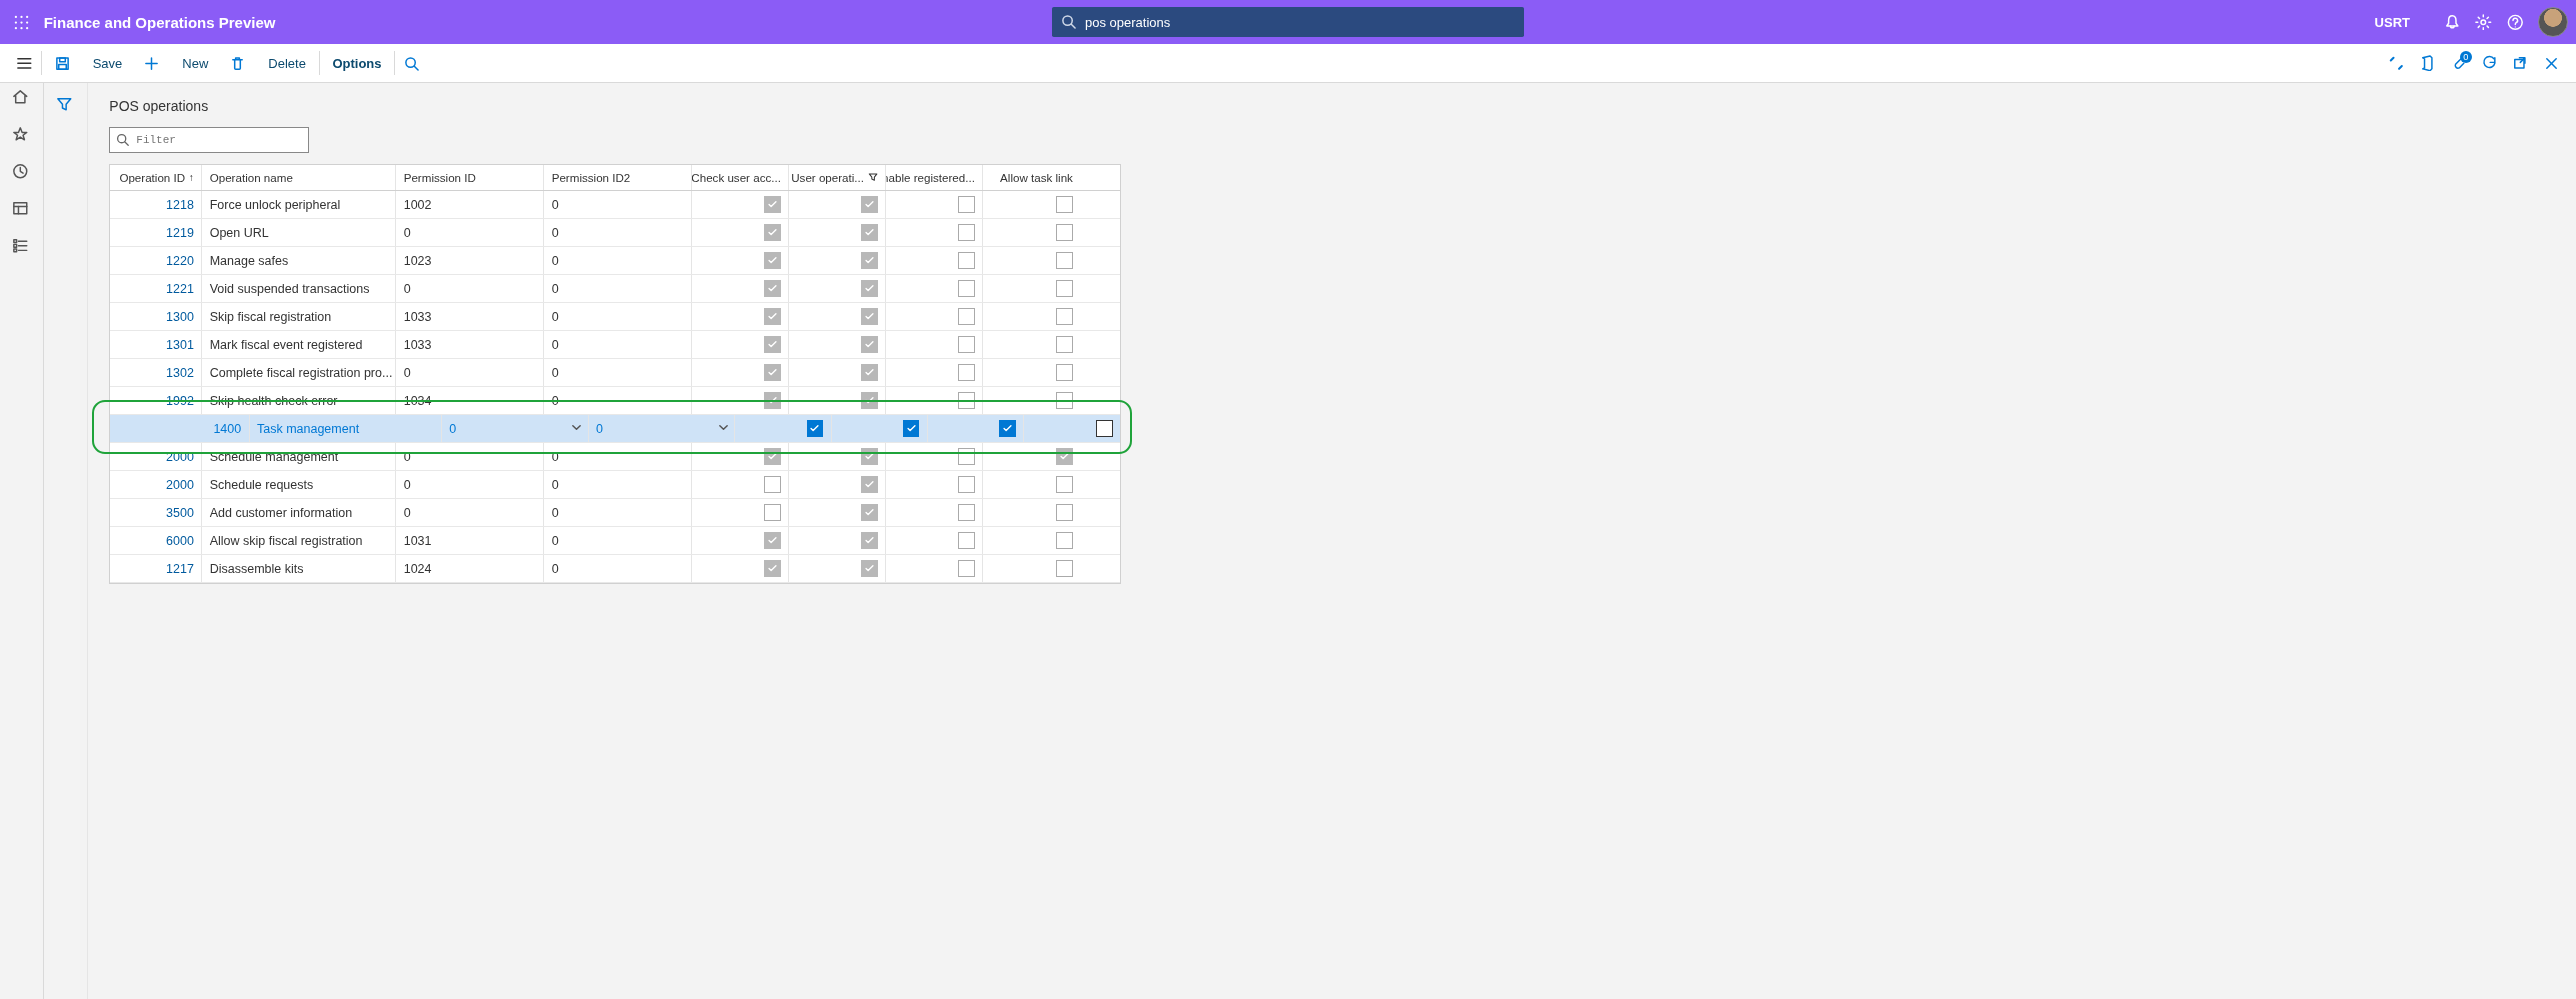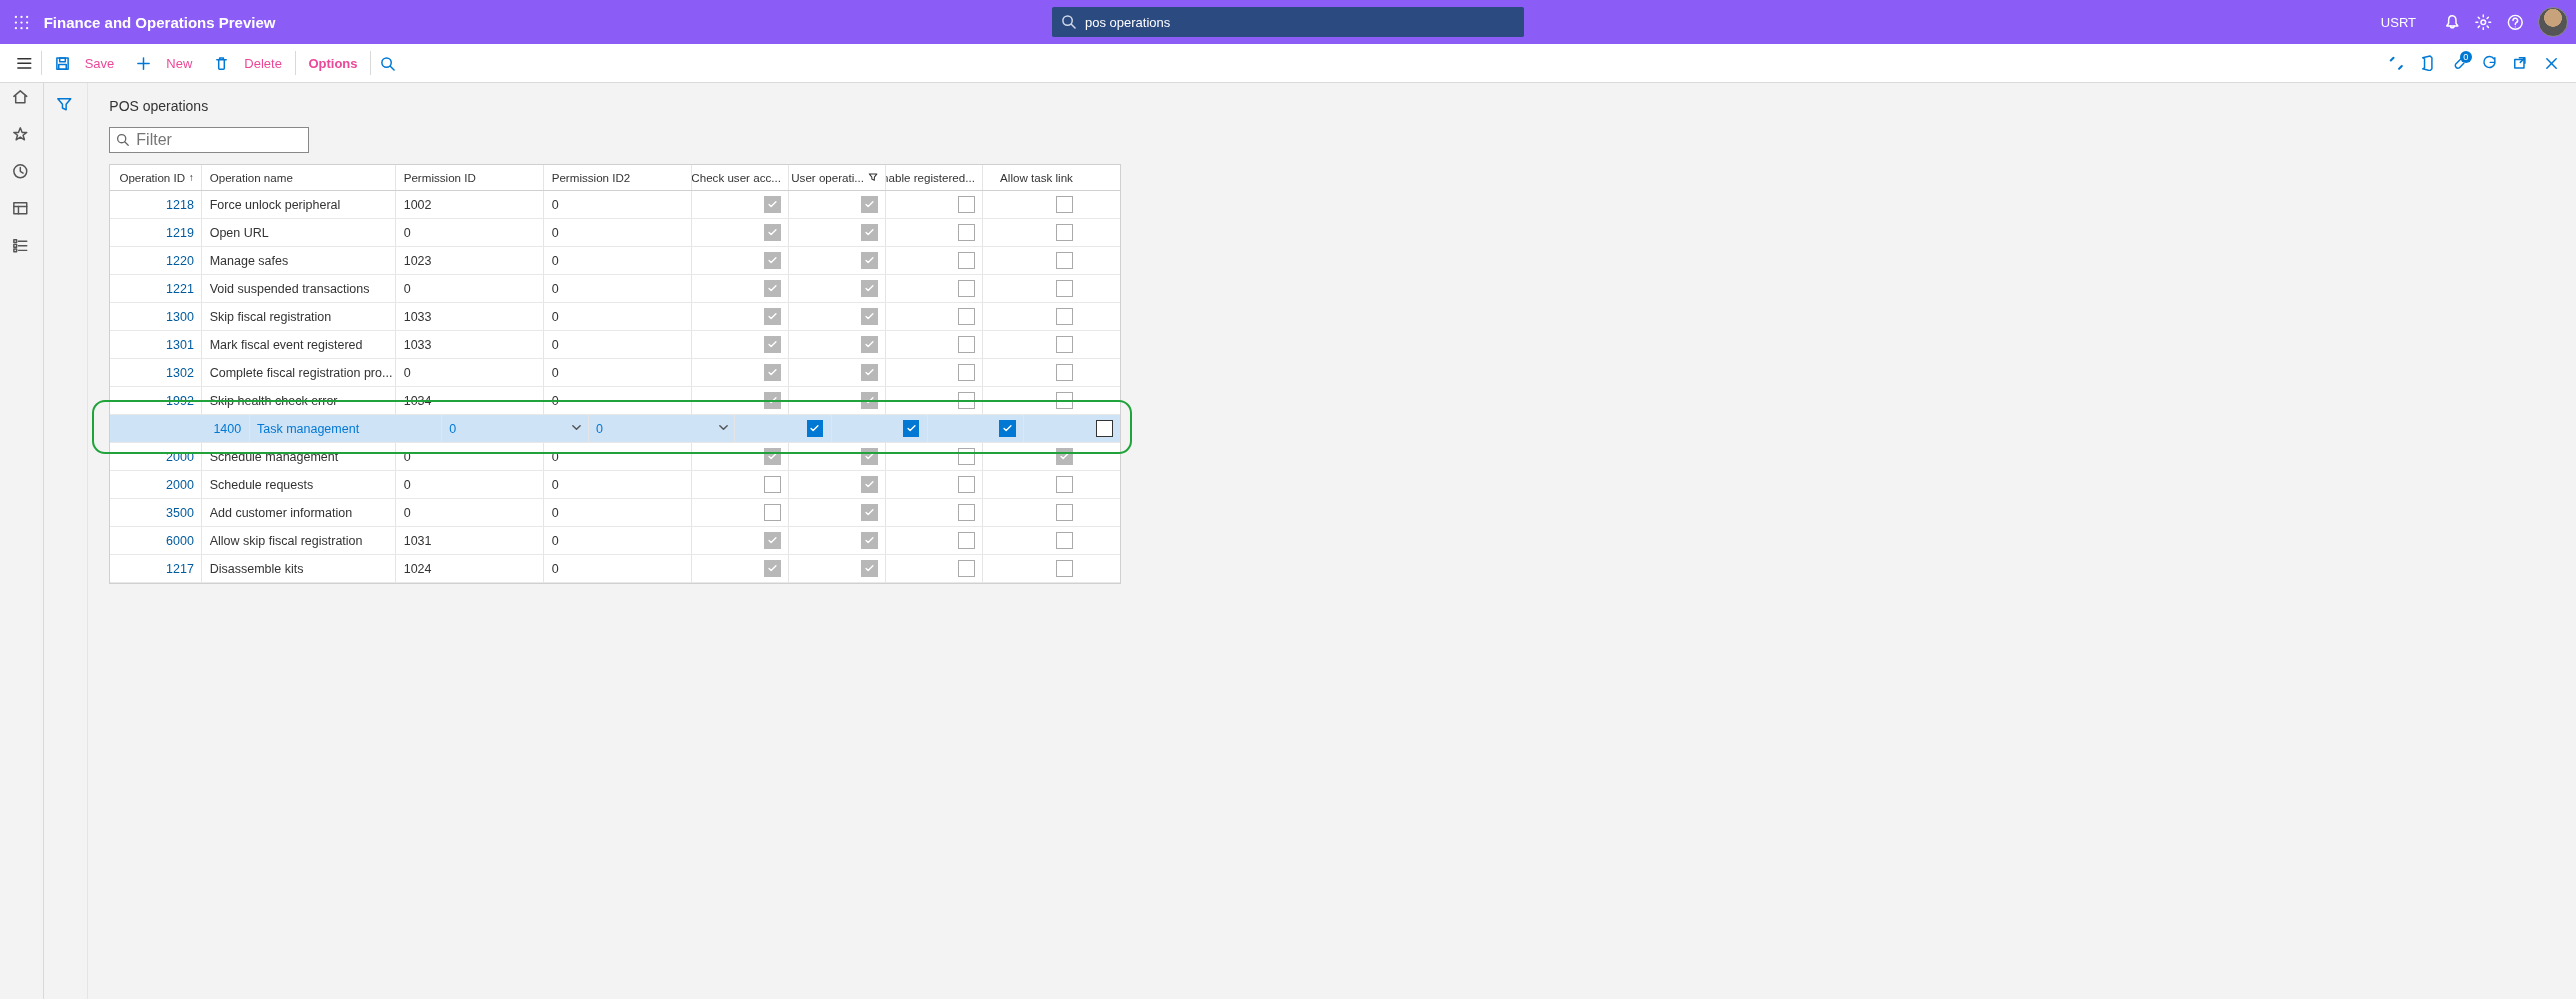--- a/index.html
+++ b/index.html
@@ -8,47 +8,47 @@
 
 .topbar { height: 44px; background: #8b5cf6; color: #fff; display: flex; align-items: center; padding: 0 3px; }
 .topbar .waffle { width: 37px; display:flex; justify-content:center; }
 .topbar .title { font-size: 15px; font-weight: 600; margin-left: 3.7px; }
 .topbar .spacer { flex: 1; }
 .topbar .searchwrap { position: absolute; left: 50%; transform: translateX(-50%); }
 .topbar .search { width: 472px; height: 30px; background: #2b4a7f; border: none; border-radius: 1.8px; color: #fff; padding: 0 11px 0 33px; font-size: 13px; }
 .topbar .search::placeholder{ color:#cfd8e8; }
 .topbar .searchwrap .mag { position:absolute; left:9.2px; top:6.5px; color:#cfd8e8; }
 .topbar .right { display:flex; align-items:center; gap: 13px; padding-right: 5.5px; }
-.topbar .right .co { font-size:13px; font-weight:400; margin-right:14px;}
+.topbar .right .co { font-size:13px; font-weight:700; margin-right:20px;}
 .topbar .avatar { width:30px; height:30px; border-radius:50%; background: radial-gradient(circle at 50% 35%, #c8a27a 0 38%, #555 40%); border:0.9px solid #888;}
 .icon-btn { width:18.5px; height:18.5px; display:inline-flex; align-items:center; justify-content:center; cursor:pointer; }
 
 
 .actionbar { height:39px; background:#fff; border-bottom:0.9px solid #d9d9d9; display:flex; align-items:center; padding: 0 9.2px; }
 .actionbar .hamb { width:30px; display:flex; justify-content:center; cursor:pointer;}
-.actionbar .abtn { display:flex; align-items:center; gap:15px; padding:0 11px; height:100%; color:#ec4899; cursor:pointer; font-size:13px;}
+.actionbar .abtn { display:flex; align-items:center; gap:23px; padding:0 11px; height:100%; color:#0c4a6e; cursor:pointer; font-size:13px;}
 .actionbar .abtn.sel { font-weight:600; }
 .actionbar .abtn svg { color:#0078d4 }
 .actionbar .divider { width:0.9px; height:24px; background:#d9d9d9; margin: 0 1.8px;}
 .actionbar .aspacer { flex:1; }
 .actionbar .ribtn { width:31px; display:flex; justify-content:center; cursor:pointer; color:#0078d4; position:relative;}
 
 
 .rail { position:absolute; top:83px; left:0; bottom:0; width:44px; background:#f3f3f3; border-right:0.9px solid #d9d9d9; display:flex; flex-direction:column; align-items:center; padding-top:5.5px; gap:18.5px;}
 .rail .ritem { width:18.5px; height:18.5px; color:#555; cursor:pointer;}
 
 
 .filterpane { position:absolute; top:83px; left:44px; bottom:0; width:44px; background:#f3f3f3; border-right:0.9px solid #e5e5e5;}
 .filterpane .ftoggle { margin:13px auto 0; width:18.5px; color:#0078d4; cursor:pointer;}
 
 
 .main { position:absolute; top:83px; left:89px; right:0; bottom:0; padding: 15px 16.6px 0 20.3px; overflow:auto;}
 .pagetitle { font-size:14px; color:#333; margin-bottom:13px;}
 .filterbox { width:200px; height:26px; border:0.9px solid #888; background:#fff; position:relative; margin-bottom:11px;}
-.filterbox input { border:none; width:100%; height:100%; padding:0 7.4px 0 26px; font-size:16px; outline:none;}
+.filterbox input { border:none; width:100%; height:100%; padding:0 7.4px 0 26px; font-size:11px; outline:none;font-family:Liberation Mono, monospace;}
 .filterbox .mag { position:absolute; left:5.5px; top:4.6px; color:#666;}
 
 
 .grid { border:0.9px solid #d0d0d0; background:#fff; width: 1012px; position:relative; }
 .ghead { display:flex; height:26px; align-items:center; background:#fff; border-bottom:0.9px solid #d0d0d0; font-size:11.6px; color:#333;}
 .gcol { padding:0 7.4px; border-right:0.9px solid #e5e5e5; height:100%; display:flex; align-items:center; white-space:nowrap; overflow:hidden; text-overflow:ellipsis; position:relative;}
 .gcol.h { font-weight:400;}
 .c-id { width:92px; justify-content:flex-end; text-align:right; }
 .c-name { width:194px; }
 .c-p1 { width:148px; }

